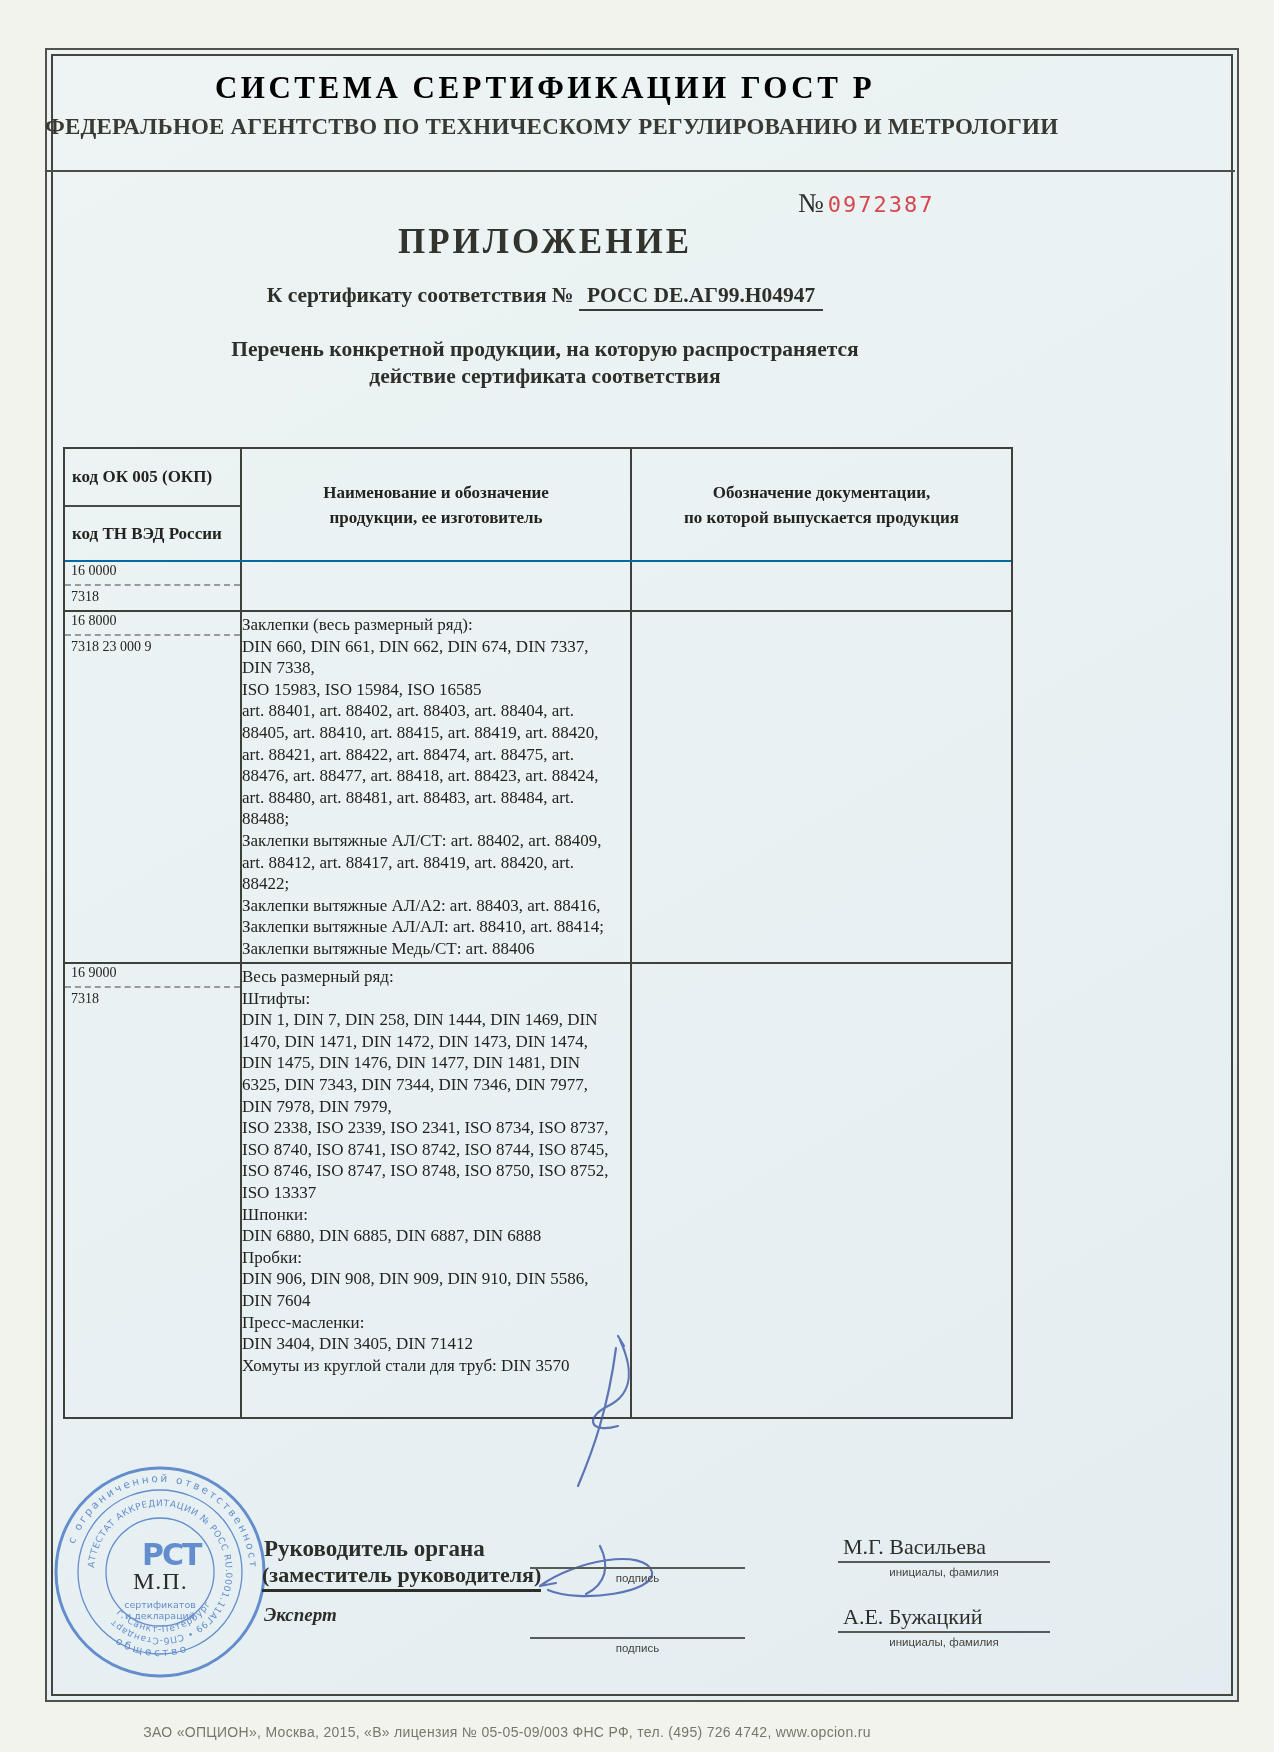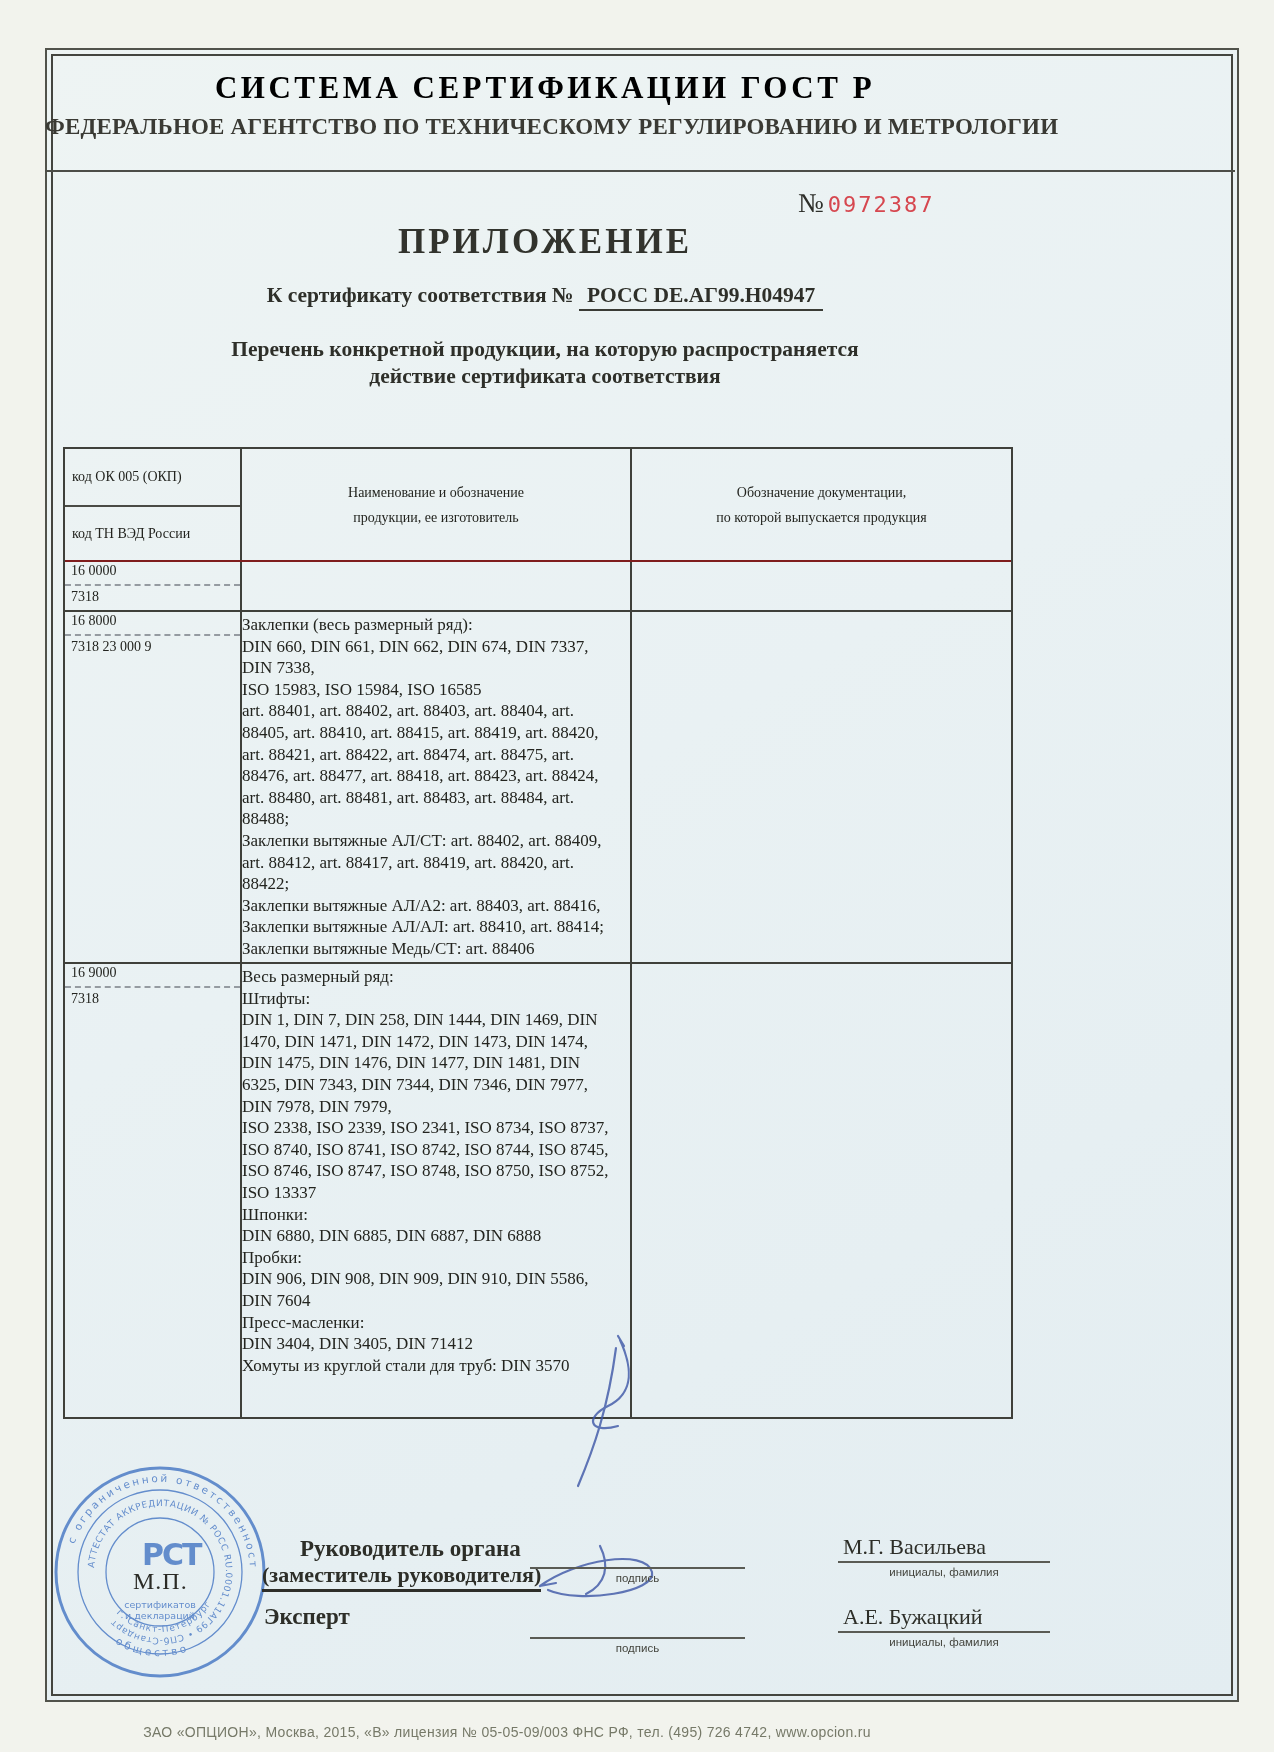--- a/index.html
+++ b/index.html
@@ -17,41 +17,41 @@
   .header-rule{left:45px;top:170px;width:1190px;height:2px;background:#4c4d47;}
   .serial{left:798px;top:188px;white-space:nowrap;}
   .serial-label{font-size:27px;color:#2e2f2a;}
   .serial-number{font-family:"DejaVu Sans Mono",monospace;font-size:22px;color:#d6474f;letter-spacing:2px;}
   .appendix{top:222px;font-size:35px;font-weight:bold;letter-spacing:3px;color:#32332d;}
   .certline{top:283px;font-size:21.5px;font-weight:bold;color:#2e2f29;}
   .cert-value{border-bottom:2px solid #3a3b35;padding:0 8px 2px;font-weight:bold;}
   .subtitle{top:336px;font-size:21.5px;font-weight:bold;line-height:27px;color:#2e2f29;}
 
   .doc-table{left:63px;top:447px;width:950px;border:2px solid #3f403a;box-sizing:border-box;}
-  .t-head{display:flex;height:111px;border-bottom:2px solid #7f1d1d;font-weight:normal;font-size:14px;}
+  .t-head{display:flex;height:111px;border-bottom:2px solid #0369a1;font-weight:bold;font-size:17px;}
   .th1{width:177px;border-right:2px solid #3f403a;display:flex;flex-direction:column;box-sizing:border-box;}
   .th1-top{height:58px;border-bottom:2px solid #4a4b45;display:flex;align-items:center;padding-left:7px;box-sizing:border-box;}
   .th1-bot{flex:1;display:flex;align-items:center;padding-left:7px;}
   .th2{width:390px;border-right:2px solid #3f403a;display:flex;flex-direction:column;
        align-items:center;justify-content:center;line-height:25px;box-sizing:border-box;}
   .th3{flex:1;display:flex;flex-direction:column;align-items:center;justify-content:center;line-height:25px;}
   .t-row{display:flex;border-bottom:2px solid #3f403a;box-sizing:border-box;}
   .t-row:last-child{border-bottom:none;}
   .row-a{height:50px;}.row-b{height:352px;}.row-c{height:453px;}
   .c1{width:177px;border-right:2px solid #3f403a;padding:1px 6px;font-size:14px;box-sizing:border-box;}
   .code-sep{border-bottom:2px dashed #959ba1;height:4px;margin:1px -6px 3px;}
   .c2{width:390px;border-right:2px solid #3f403a;padding:2px 0;font-size:17px;line-height:21.6px;box-sizing:border-box;}
   .c3{flex:1;}
   .tline{white-space:nowrap;}
 
   .mp-label{left:133px;top:1568px;font-size:24px;letter-spacing:1px;color:#2b2b26;}
   .role{font-weight:bold;color:#2d2e28;}
-  .role1a{left:264px;top:1536px;font-size:23px;margin-left:36px;}
+  .role1a{left:264px;top:1536px;font-size:23px;}
   .role1b{left:262px;top:1562px;font-size:22px;border-bottom:3px solid #2e2e29;padding-bottom:1px;}
-  .role2{left:264px;top:1604px;font-size:23px;}
+  .role2{left:264px;top:1604px;font-size:19px;font-style:italic;}
   .formline{height:2px;background:#5a5b54;}
   .sline1{left:530px;top:1567px;width:215px;}
   .sline2{left:530px;top:1637px;width:215px;}
   .smallcap{font-family:"Liberation Sans",sans-serif;font-size:11.5px;color:#45463f;text-align:center;}
   .scap1{left:530px;top:1572px;width:215px;}
   .scap2{left:530px;top:1642px;width:215px;}
   .name{font-size:22px;color:#2d2e28;}
   .name1{left:843px;top:1534px;}
   .nline1{left:838px;top:1561px;width:212px;}
   .ncap1{left:838px;top:1566px;width:212px;}

